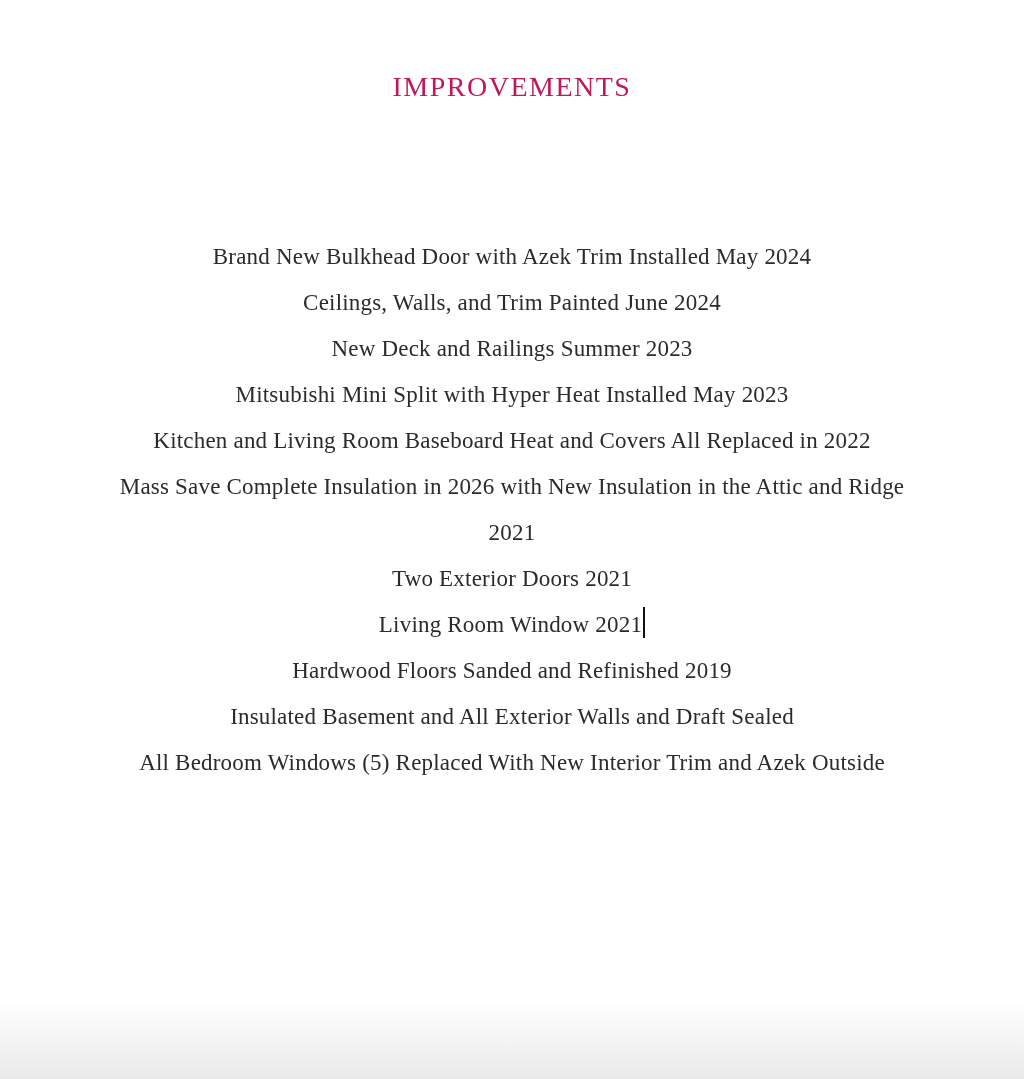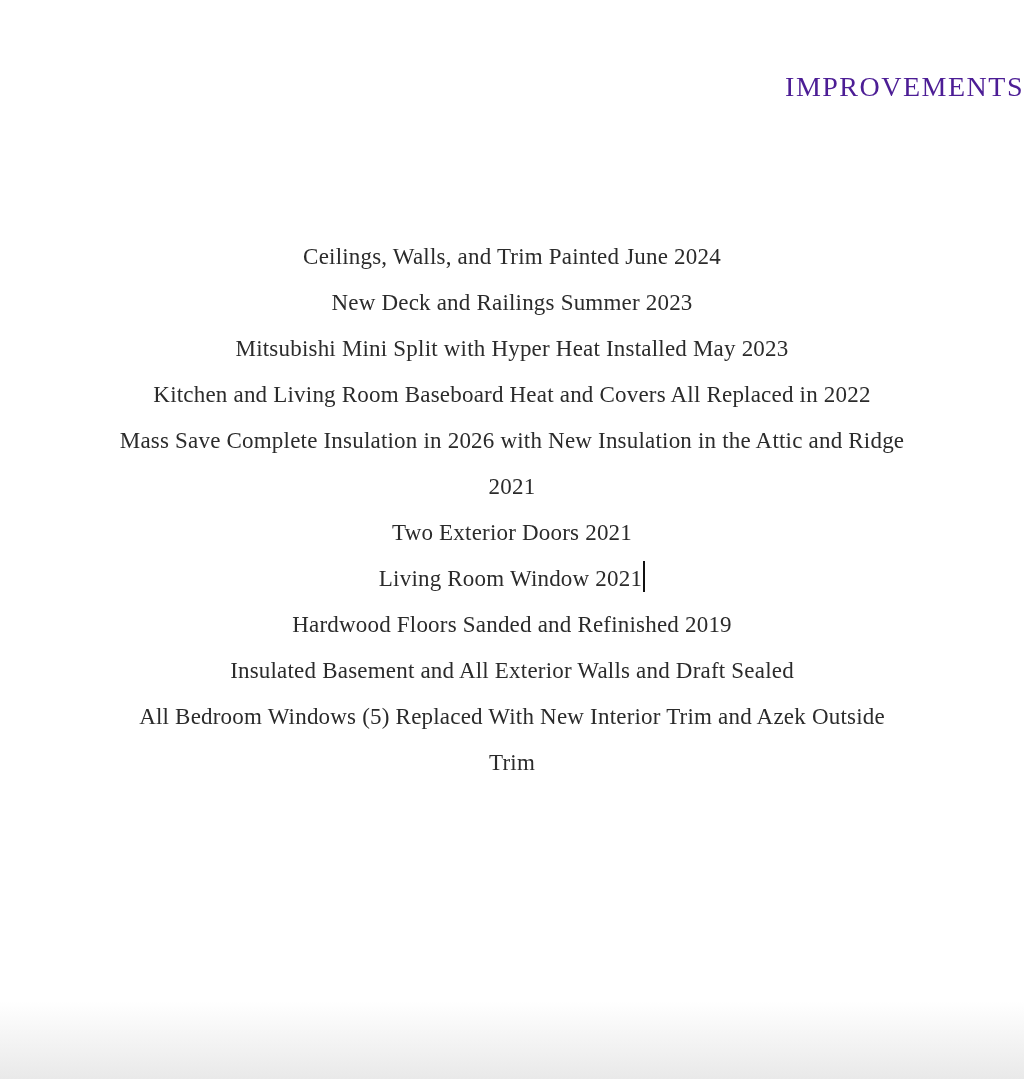--- a/index.html
+++ b/index.html
@@ -16,26 +16,26 @@
     color: #2b2b2b;
   }
   .page {
     width: 1024px;
     height: 1079px;
     position: relative;
   }
   .doc-title {
     margin: 0;
     padding-top: 70px;
-    text-align: right;
+    text-align: center;
     font-size: 28px;
     font-weight: 400;
     letter-spacing: 1.5px;
     line-height: 34px;
-    color: #4c1d95;
+    color: #be185d;
   }
   .doc-body {
     margin-top: 130px;
     padding: 0 60px;
   }
   .doc-line {
     height: 46px;
     line-height: 46px;
     text-align: center;
     font-size: 23px;
@@ -62,29 +62,29 @@
   }
 </style>
 </head>
 <body>
 
 <div class="page">
 
   <h1 class="doc-title">IMPROVEMENTS</h1>
 
   <div class="doc-body">
+    <div class="doc-line">Brand New Bulkhead Door with Azek Trim Installed May 2024</div>
     <div class="doc-line">Ceilings, Walls, and Trim Painted June 2024</div>
     <div class="doc-line">New Deck and Railings Summer 2023</div>
     <div class="doc-line">Mitsubishi Mini Split with Hyper Heat Installed May 2023</div>
     <div class="doc-line">Kitchen and Living Room Baseboard Heat and Covers All Replaced in 2022</div>
     <div class="doc-line">Mass Save Complete Insulation in 2026 with New Insulation in the Attic and Ridge</div>
     <div class="doc-line">2021</div>
     <div class="doc-line">Two Exterior Doors 2021</div>
     <div class="doc-line"><span>Living Room Window 2021</span><span class="caret"></span></div>
     <div class="doc-line">Hardwood Floors Sanded and Refinished 2019</div>
     <div class="doc-line">Insulated Basement and All Exterior Walls and Draft Sealed</div>
     <div class="doc-line">All Bedroom Windows (5) Replaced With New Interior Trim and Azek Outside</div>
-    <div class="doc-line">Trim</div>
   </div>
 
   <div class="bottom-fade"></div>
 
 </div>
 
 </body></html>

